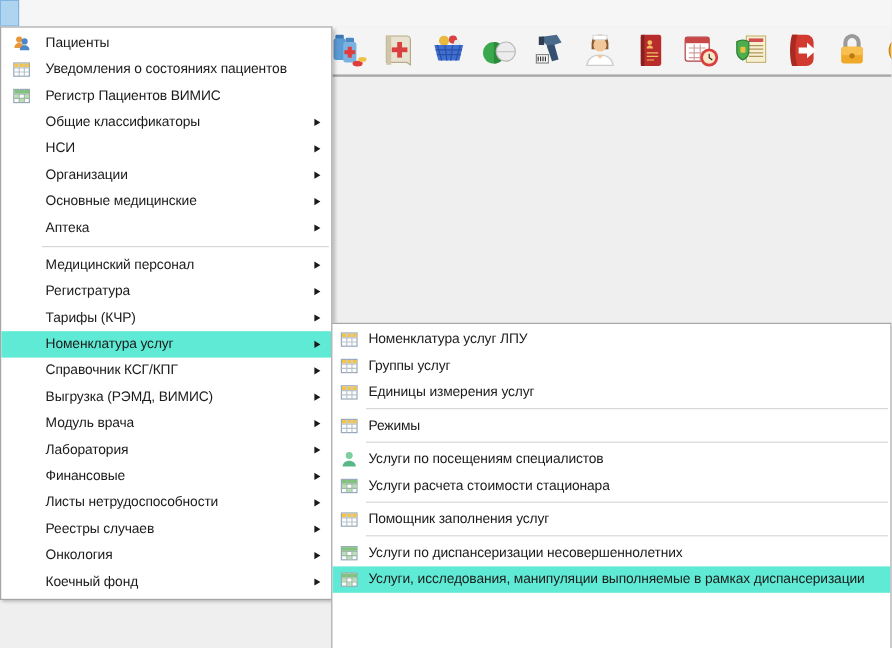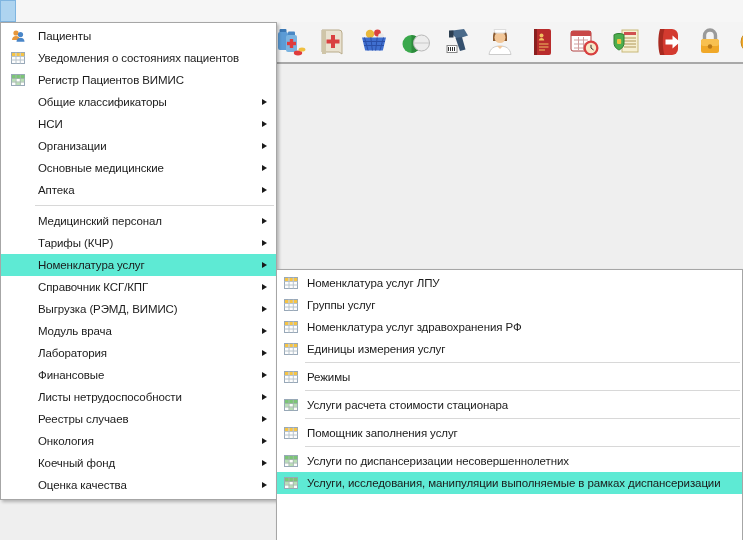--- a/index.html
+++ b/index.html
@@ -278,20 +278,28 @@
       
       
       <span class="mi-label">Медицинский персонал</span>
       <span class="mi-arrow"></span>
     </div>
     <div class="menu-row">
       
       
       
       
+      <span class="mi-label">Регистратура</span>
+      <span class="mi-arrow"></span>
+    </div>
+    <div class="menu-row">
+      
+      
+      
+      
       <span class="mi-label">Тарифы (КЧР)</span>
       <span class="mi-arrow"></span>
     </div>
     <div class="menu-row selected">
       
       
       
       
       <span class="mi-label">Номенклатура услуг</span>
       <span class="mi-arrow"></span>
@@ -426,57 +434,54 @@
         <svg viewBox="0 0 16 16">
           <rect x="1.5" y="2.5" width="13" height="11" fill="#fdfdfd" stroke="#98a8b8"></rect>
           <rect x="2" y="3" width="3.6" height="3" fill="#f6c445"></rect>
           <rect x="6.3" y="3" width="3.6" height="3" fill="#f6c445"></rect>
           <rect x="10.6" y="3" width="3.6" height="3" fill="#f6c445"></rect>
           <path d="M1.5 6.5h13M1.5 10h13M6 2.5v11M10.3 2.5v11" stroke="#b8c4cc" fill="none"></path>
         </svg>
       </span>
       
       
-      <span class="mi-label">Номенклатура услуг здравохранения РФ</span>
-      
-    </div>
+      <span class="mi-label">Единицы измерения услуг</span>
+      
+    </div>
+    <div class="separator"></div>
     <div class="menu-row">
       
       <span class="mi-ic">
         <svg viewBox="0 0 16 16">
           <rect x="1.5" y="2.5" width="13" height="11" fill="#fdfdfd" stroke="#98a8b8"></rect>
           <rect x="2" y="3" width="3.6" height="3" fill="#f6c445"></rect>
           <rect x="6.3" y="3" width="3.6" height="3" fill="#f6c445"></rect>
           <rect x="10.6" y="3" width="3.6" height="3" fill="#f6c445"></rect>
           <path d="M1.5 6.5h13M1.5 10h13M6 2.5v11M10.3 2.5v11" stroke="#b8c4cc" fill="none"></path>
         </svg>
       </span>
       
       
-      <span class="mi-label">Единицы измерения услуг</span>
+      <span class="mi-label">Режимы</span>
       
     </div>
     <div class="separator"></div>
     <div class="menu-row">
       
-      <span class="mi-ic">
-        <svg viewBox="0 0 16 16">
-          <rect x="1.5" y="2.5" width="13" height="11" fill="#fdfdfd" stroke="#98a8b8"></rect>
-          <rect x="2" y="3" width="3.6" height="3" fill="#f6c445"></rect>
-          <rect x="6.3" y="3" width="3.6" height="3" fill="#f6c445"></rect>
-          <rect x="10.6" y="3" width="3.6" height="3" fill="#f6c445"></rect>
-          <path d="M1.5 6.5h13M1.5 10h13M6 2.5v11M10.3 2.5v11" stroke="#b8c4cc" fill="none"></path>
-        </svg>
-      </span>
-      
-      
-      <span class="mi-label">Режимы</span>
-      
-    </div>
-    <div class="separator"></div>
+      
+      
+      <span class="mi-ic">
+        <svg viewBox="0 0 16 16">
+          <circle cx="8" cy="4.6" r="2.9" fill="#7ccfa0"></circle>
+          <path d="M2.5 13.8c0-3.1 2.4-4.9 5.5-4.9s5.5 1.8 5.5 4.9z" fill="#58b888"></path>
+        </svg>
+      </span>
+      <span class="mi-label">Услуги по посещениям специалистов</span>
+      
+    </div>
     <div class="menu-row">
       
       
       <span class="mi-ic">
         <svg viewBox="0 0 16 16">
           <rect x="1.5" y="2.5" width="13" height="11" fill="#fdfdfd" stroke="#98a8b8"></rect>
           <rect x="2" y="3" width="12.4" height="3" fill="#7cc576"></rect>
           <rect x="2" y="7" width="3.6" height="2.6" fill="#b9e0b4"></rect>
           <rect x="10.6" y="7" width="3.6" height="2.6" fill="#b9e0b4"></rect>
           <rect x="6.3" y="10.4" width="3.6" height="2.6" fill="#b9e0b4"></rect>

